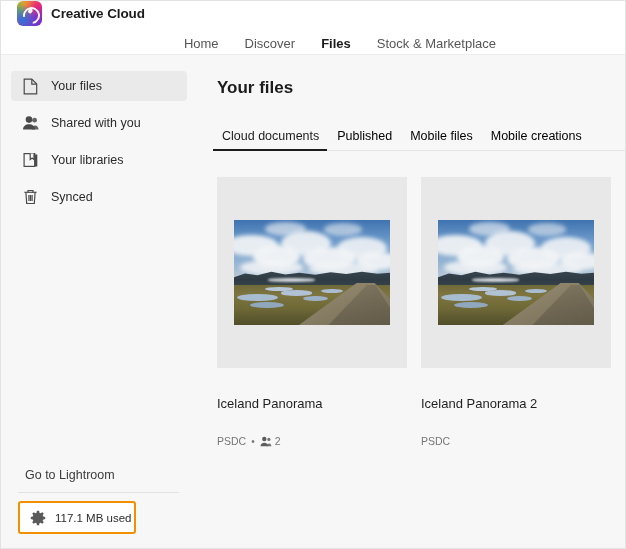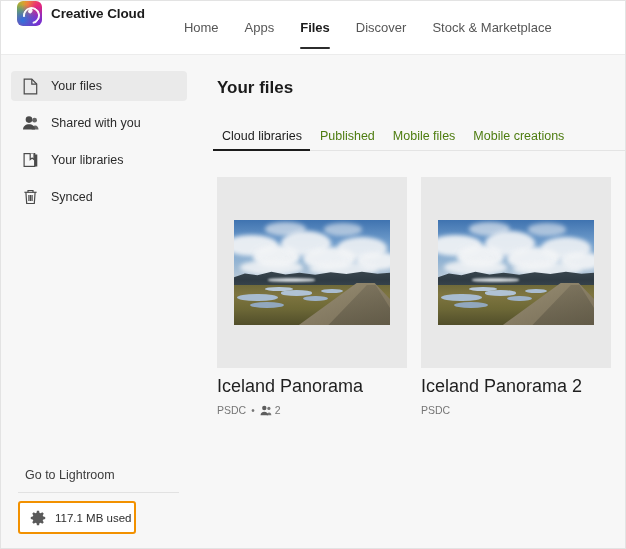--- a/index.html
+++ b/index.html
@@ -84,20 +84,21 @@
     font-size: 13.5px;
     font-weight: bold;
     color: #1b1b1b;
     letter-spacing: -0.1px;
     white-space: nowrap;
   }
   .nav {
     display: flex;
     align-items: center;
     height: 54px;
+    margin-top: 16px;
   }
   .nav-item {
     position: relative;
     font-size: 13px;
     color: #565656;
     padding: 0 13px;
     height: 54px;
     line-height: 54px;
     white-space: nowrap;
     cursor: pointer;
@@ -236,21 +237,21 @@
     position: absolute;
     left: 16px;
     right: 0;
     bottom: 0;
     height: 1px;
     background: #e4e4e4;
   }
   .tab {
     position: relative;
     font-size: 12.5px;
-    color: #4d7c0f;
+    color: #000000;
     padding: 0 9px 8px 9px;
     white-space: nowrap;
     cursor: pointer;
     z-index: 1;
   }
   .tab.active {
     color: #1c1c1c;
   }
   .tab.active:after {
     content: "";
@@ -372,29 +373,29 @@
   .shore {
     position: absolute;
     left: 0;
     top: 86%;
     width: 70%;
     height: 14%;
     background: linear-gradient(180deg, #6b6636 0%, #514e2a 100%);
   }
 
   .card-title {
-    margin-top: 8px;
-    font-size: 18px;
+    margin-top: 28px;
+    font-size: 13px;
     color: #1f1f1f;
     white-space: nowrap;
     overflow: hidden;
     text-overflow: ellipsis;
   }
   .card-meta {
-    margin-top: 7px;
+    margin-top: 24px;
     display: flex;
     align-items: center;
     font-size: 10.5px;
     color: #767676;
   }
   .meta-dot {
     margin: 0 5px;
     font-size: 10px;
     color: #767676;
   }
@@ -414,23 +415,22 @@
 
   <div class="topbar">
     <div class="brand">
       <div class="cc-logo">
         <div class="swirl"></div>
       </div>
       <div class="brand-name">Creative Cloud</div>
     </div>
     <div class="nav">
       <div class="nav-item">Home</div>
-      <div class="nav-item">Apps</div>
+      <div class="nav-item">Discover</div>
       <div class="nav-item active">Files</div>
-      <div class="nav-item">Discover</div>
       <div class="nav-item">Stock &amp; Marketplace</div>
     </div>
   </div>
 
   <div class="sidebar">
     <div class="side-list">
 
       <div class="side-item selected">
         <span class="side-icon">
           <svg width="15" height="17" viewBox="0 0 15 17" fill="none" stroke="currentColor" stroke-width="1.2">
@@ -488,21 +488,21 @@
         </svg>
       </span>
       <span class="storage-text">117.1 MB used</span>
     </div>
   </div>
 
   <div class="main">
     <div class="page-title">Your files</div>
 
     <div class="tabs">
-      <div class="tab active">Cloud libraries</div>
+      <div class="tab active">Cloud documents</div>
       <div class="tab">Published</div>
       <div class="tab">Mobile files</div>
       <div class="tab">Mobile creations</div>
     </div>
 
     <div class="cards">
 
       <div class="card">
         <div class="card-thumb-box">
           <div class="thumb">

